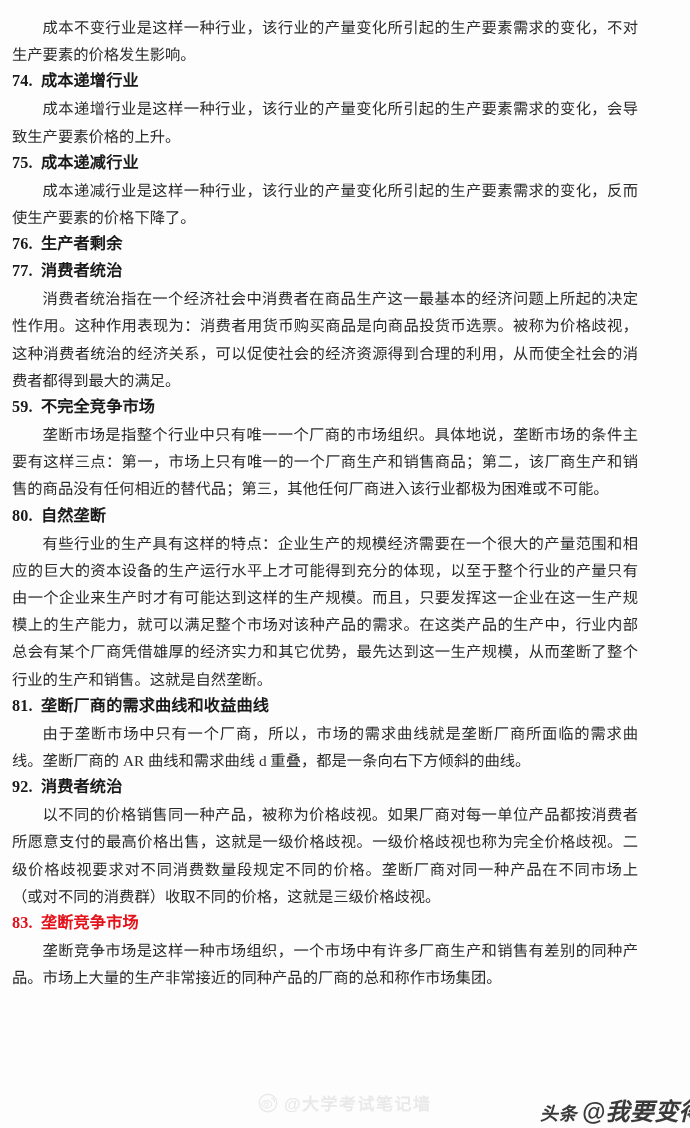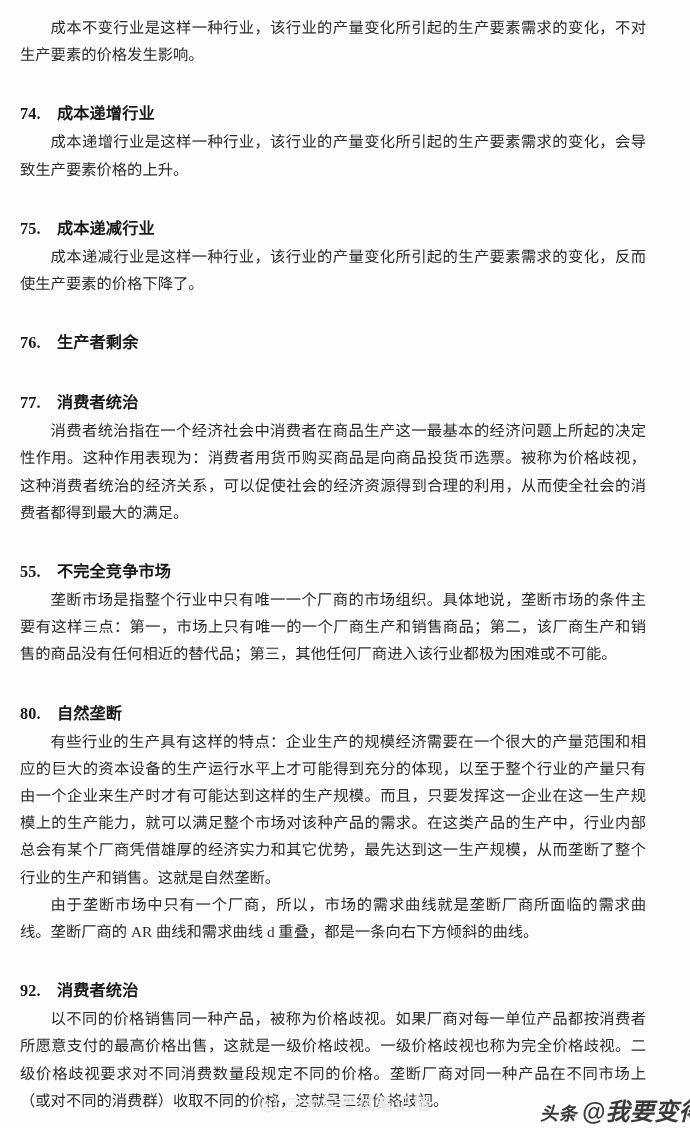--- a/index.html
+++ b/index.html
@@ -16,44 +16,43 @@
     overflow: hidden;
     position: relative;
     -webkit-font-smoothing: antialiased;
   }
 
   #page {
     position: relative;
     width: 690px;
     height: 1128px;
     box-sizing: border-box;
-    padding: 14px 32px 0 20px;
+    padding: 14px 32px 0 12px;
   }
 
   .doc-body {
     width: 626px;
   }
 
   
   .entry-heading {
     font-weight: bold;
     font-size: 16.2px;
     line-height: 27px;
     letter-spacing: 0.1px;
     white-space: nowrap;
     color: #1a1a1a;
   }
   .entry-heading .num {
     display: inline-block;
     min-width: 27px;
     font-family: "Liberation Serif", "DejaVu Serif", serif;
-    margin-top: 33px;
   }
   .entry-heading .term {
-    margin-left: 10px;
+    margin-left: 2px;
   }
   .entry-heading.is-highlight,
   .entry-heading.is-highlight .num,
   .entry-heading.is-highlight .term {
     color: #e3121a;
   }
 
   
   .entry-body {
     font-size: 15.3px;
@@ -118,24 +117,25 @@
     <p class="entry-body">成本不变行业是这样一种行业，该行业的产量变化所引起的生产要素需求的变化，不对生产要素的价格发生影响。</p>
 
     <div id="entry-list">
         <div class="entry-heading"><span class="num">74.</span><span class="term">成本递增行业</span></div>
         <p class="entry-body">成本递增行业是这样一种行业，该行业的产量变化所引起的生产要素需求的变化，会导致生产要素价格的上升。</p>
         <div class="entry-heading"><span class="num">75.</span><span class="term">成本递减行业</span></div>
         <p class="entry-body">成本递减行业是这样一种行业，该行业的产量变化所引起的生产要素需求的变化，反而使生产要素的价格下降了。</p>
         <div class="entry-heading"><span class="num">76.</span><span class="term">生产者剩余</span></div>
         <div class="entry-heading"><span class="num">77.</span><span class="term">消费者统治</span></div>
         <p class="entry-body">消费者统治指在一个经济社会中消费者在商品生产这一最基本的经济问题上所起的决定性作用。这种作用表现为：消费者用货币购买商品是向商品投货币选票。被称为价格歧视，这种消费者统治的经济关系，可以促使社会的经济资源得到合理的利用，从而使全社会的消费者都得到最大的满足。</p>
-        <div class="entry-heading"><span class="num">55.</span><span class="term">不完全竞争市场</span></div>
+        <div class="entry-heading"><span class="num">59.</span><span class="term">不完全竞争市场</span></div>
         <p class="entry-body">垄断市场是指整个行业中只有唯一一个厂商的市场组织。具体地说，垄断市场的条件主要有这样三点：第一，市场上只有唯一的一个厂商生产和销售商品；第二，该厂商生产和销售的商品没有任何相近的替代品；第三，其他任何厂商进入该行业都极为困难或不可能。</p>
         <div class="entry-heading"><span class="num">80.</span><span class="term">自然垄断</span></div>
         <p class="entry-body">有些行业的生产具有这样的特点：企业生产的规模经济需要在一个很大的产量范围和相应的巨大的资本设备的生产运行水平上才可能得到充分的体现，以至于整个行业的产量只有由一个企业来生产时才有可能达到这样的生产规模。而且，只要发挥这一企业在这一生产规模上的生产能力，就可以满足整个市场对该种产品的需求。在这类产品的生产中，行业内部总会有某个厂商凭借雄厚的经济实力和其它优势，最先达到这一生产规模，从而垄断了整个行业的生产和销售。这就是自然垄断。</p>
+        <div class="entry-heading"><span class="num">81.</span><span class="term">垄断厂商的需求曲线和收益曲线</span></div>
         <p class="entry-body">由于垄断市场中只有一个厂商，所以，市场的需求曲线就是垄断厂商所面临的需求曲线。垄断厂商的 AR 曲线和需求曲线 d 重叠，都是一条向右下方倾斜的曲线。</p>
         <div class="entry-heading"><span class="num">92.</span><span class="term">消费者统治</span></div>
         <p class="entry-body">以不同的价格销售同一种产品，被称为价格歧视。如果厂商对每一单位产品都按消费者所愿意支付的最高价格出售，这就是一级价格歧视。一级价格歧视也称为完全价格歧视。二级价格歧视要求对不同消费数量段规定不同的价格。垄断厂商对同一种产品在不同市场上（或对不同的消费群）收取不同的价格，这就是三级价格歧视。</p>
         <div class="entry-heading is-highlight"><span class="num">83.</span><span class="term">垄断竞争市场</span></div>
         <p class="entry-body">垄断竞争市场是这样一种市场组织，一个市场中有许多厂商生产和销售有差别的同种产品。市场上大量的生产非常接近的同种产品的厂商的总和称作市场集团。</p>
       </div>
 
   </div>
 
   <div class="watermark-weibo">

